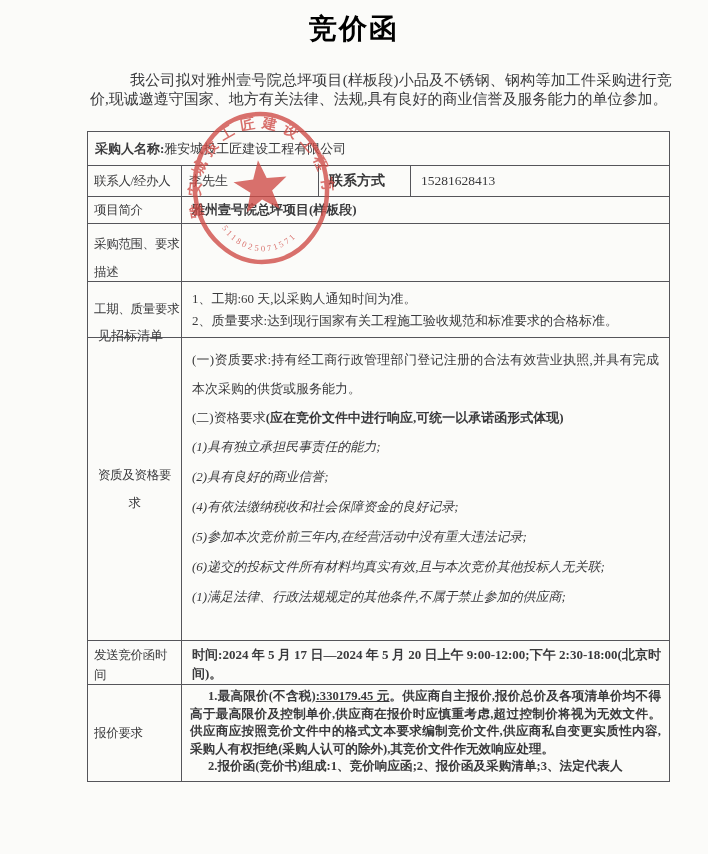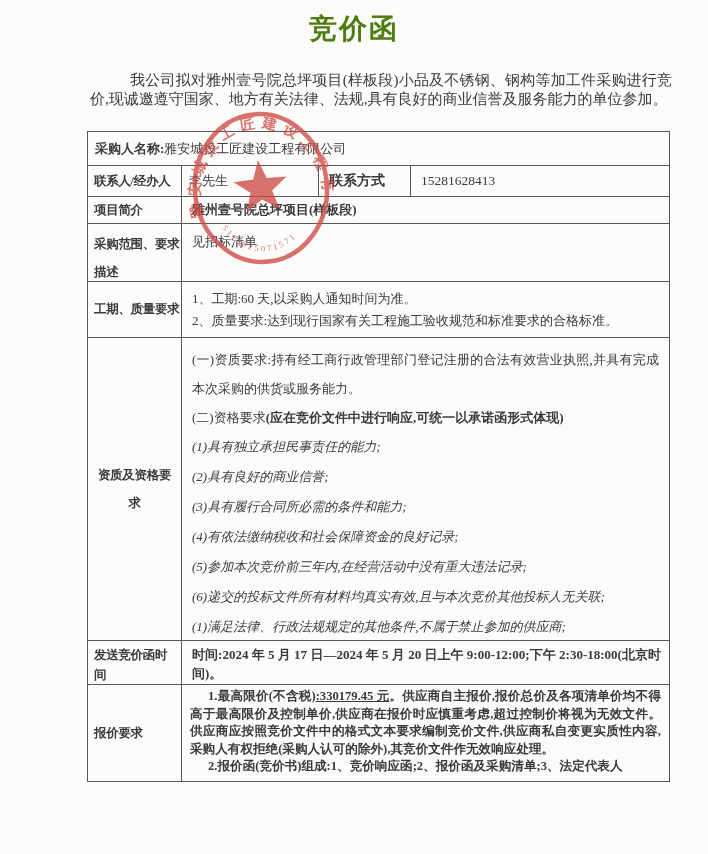--- a/index.html
+++ b/index.html
@@ -4,39 +4,39 @@
 <style>
   html,body{margin:0;padding:0;}
   .page{
     position:relative; width:708px; height:854px; overflow:hidden;
     background:#fbfbf9; color:#3a3a3c;
     font-family:"Liberation Serif","DejaVu Serif",serif;
   }
   .title{
     position:absolute; top:10px; left:0; width:100%;
     text-align:center; font-size:28px; font-weight:bold; letter-spacing:2px;
-    color:#4d7c0f;
+    color:#000000;
   }
   .intro{
     position:absolute; top:56px; left:90px; width:582px;
     font-size:15px; line-height:19px; text-indent:40px; text-align:justify;
   }
   .doc-table{
     position:absolute; left:87px; top:131px; width:583px;
     border:1px solid #55555a; box-sizing:border-box; background:transparent;
   }
   .t-row{display:flex; border-bottom:1px solid #55555a; box-sizing:border-box; font-size:13px;}
   .r1{height:66px;} .r2{height:34px;} .r3{height:31px;} .r4{height:27px;}
-  .r5{height:58px;} .r6{height:56px;} .r7{height:303px;} .r8{height:44px;}
+  .r5{height:58px;flex-direction:column;} .r6{height:56px;} .r7{height:303px;} .r8{height:44px;}
   .r9{height:96px; border-bottom:none;}
   .cell{box-sizing:border-box;}
   .full{flex:1; padding-left:7px;}
   .lbl{
     flex:0 0 94px; width:94px; border-right:1px solid #55555a;
-    font-weight:bold; font-size:12.5px; letter-spacing:-0.3px;
+    font-weight:normal; font-size:12.5px; letter-spacing:-0.3px;
     padding:2px 2px 2px 6px; display:flex; align-items:center; white-space:pre;
   }
   .lbl.top{align-items:flex-start; padding-top:6px; line-height:28px;}
   .lbl.mid-center{justify-content:center; text-align:center; line-height:28px; padding-left:2px;}
   .lbl.time{align-items:flex-start; padding-top:4px; line-height:20px;}
   .val{flex:1; padding:2px 8px 2px 10px; display:flex; align-items:center;}
   .val.block{display:block;}
   .vcenter{display:flex; align-items:center;}
   .c2{flex:0 0 137px; width:137px; border-right:1px solid #55555a; padding-left:7px;}
   .c3{flex:0 0 92px; width:92px; border-right:1px solid #55555a; padding-left:10px; font-weight:bold; font-size:14px;}
@@ -104,21 +104,20 @@
     </div>
 
     <div class="t-row r7">
       <div class="cell lbl mid-center">资质及资格要
 求</div>
       <div class="cell val block qual-val">
         <p class="qual-p">(一)资质要求:持有经工商行政管理部门登记注册的合法有效营业执照,并具有完成本次采购的供货或服务能力。</p>
         <p class="qual-p"><span>(二)资格要求</span><span class="bold">(应在竞价文件中进行响应,可统一以承诺函形式体现)</span></p>
         <div class="qual-item">(1)具有独立承担民事责任的能力;</div>
         <div class="qual-item">(2)具有良好的商业信誉;</div>
-        <div class="qual-item">(3)具有履行合同所必需的条件和能力;</div>
         <div class="qual-item">(4)有依法缴纳税收和社会保障资金的良好记录;</div>
         <div class="qual-item">(5)参加本次竞价前三年内,在经营活动中没有重大违法记录;</div>
         <div class="qual-item">(6)递交的投标文件所有材料均真实有效,且与本次竞价其他投标人无关联;</div>
         <div class="qual-item">(1)满足法律、行政法规规定的其他条件,不属于禁止参加的供应商;</div>
       </div>
     </div>
 
     <div class="t-row r8">
       <div class="cell lbl time">发送竞价函时
 间</div>

